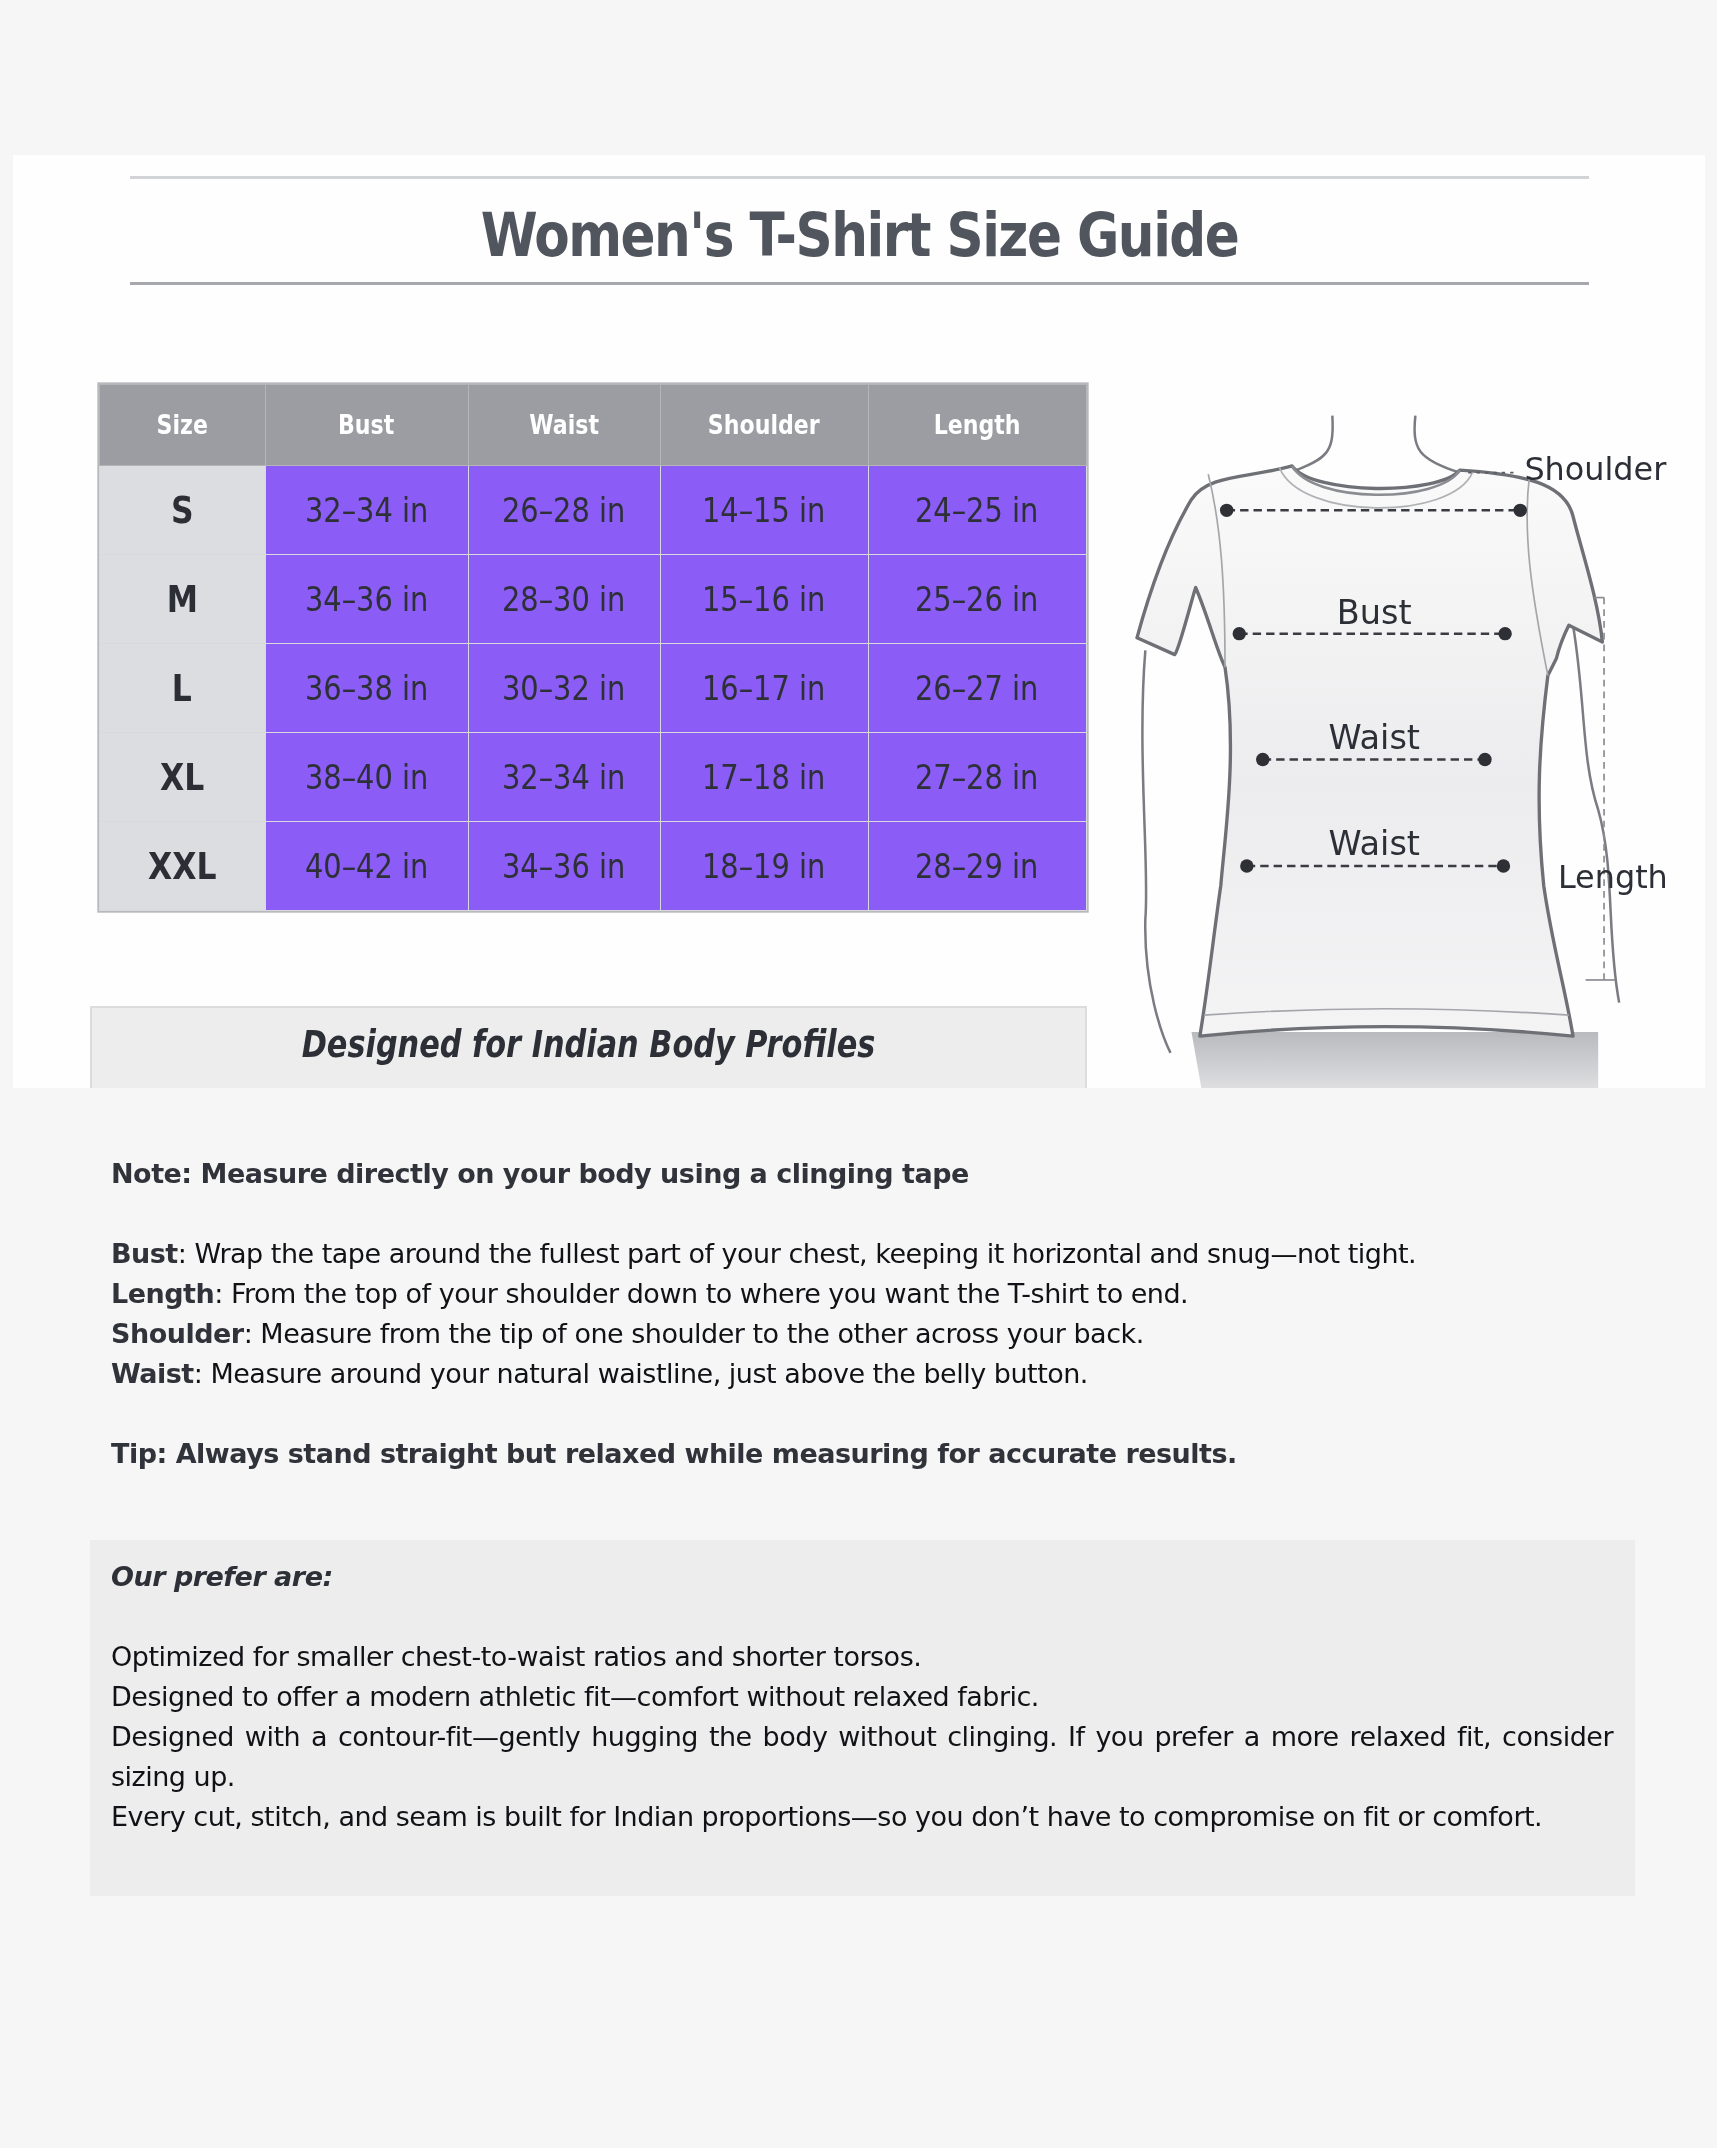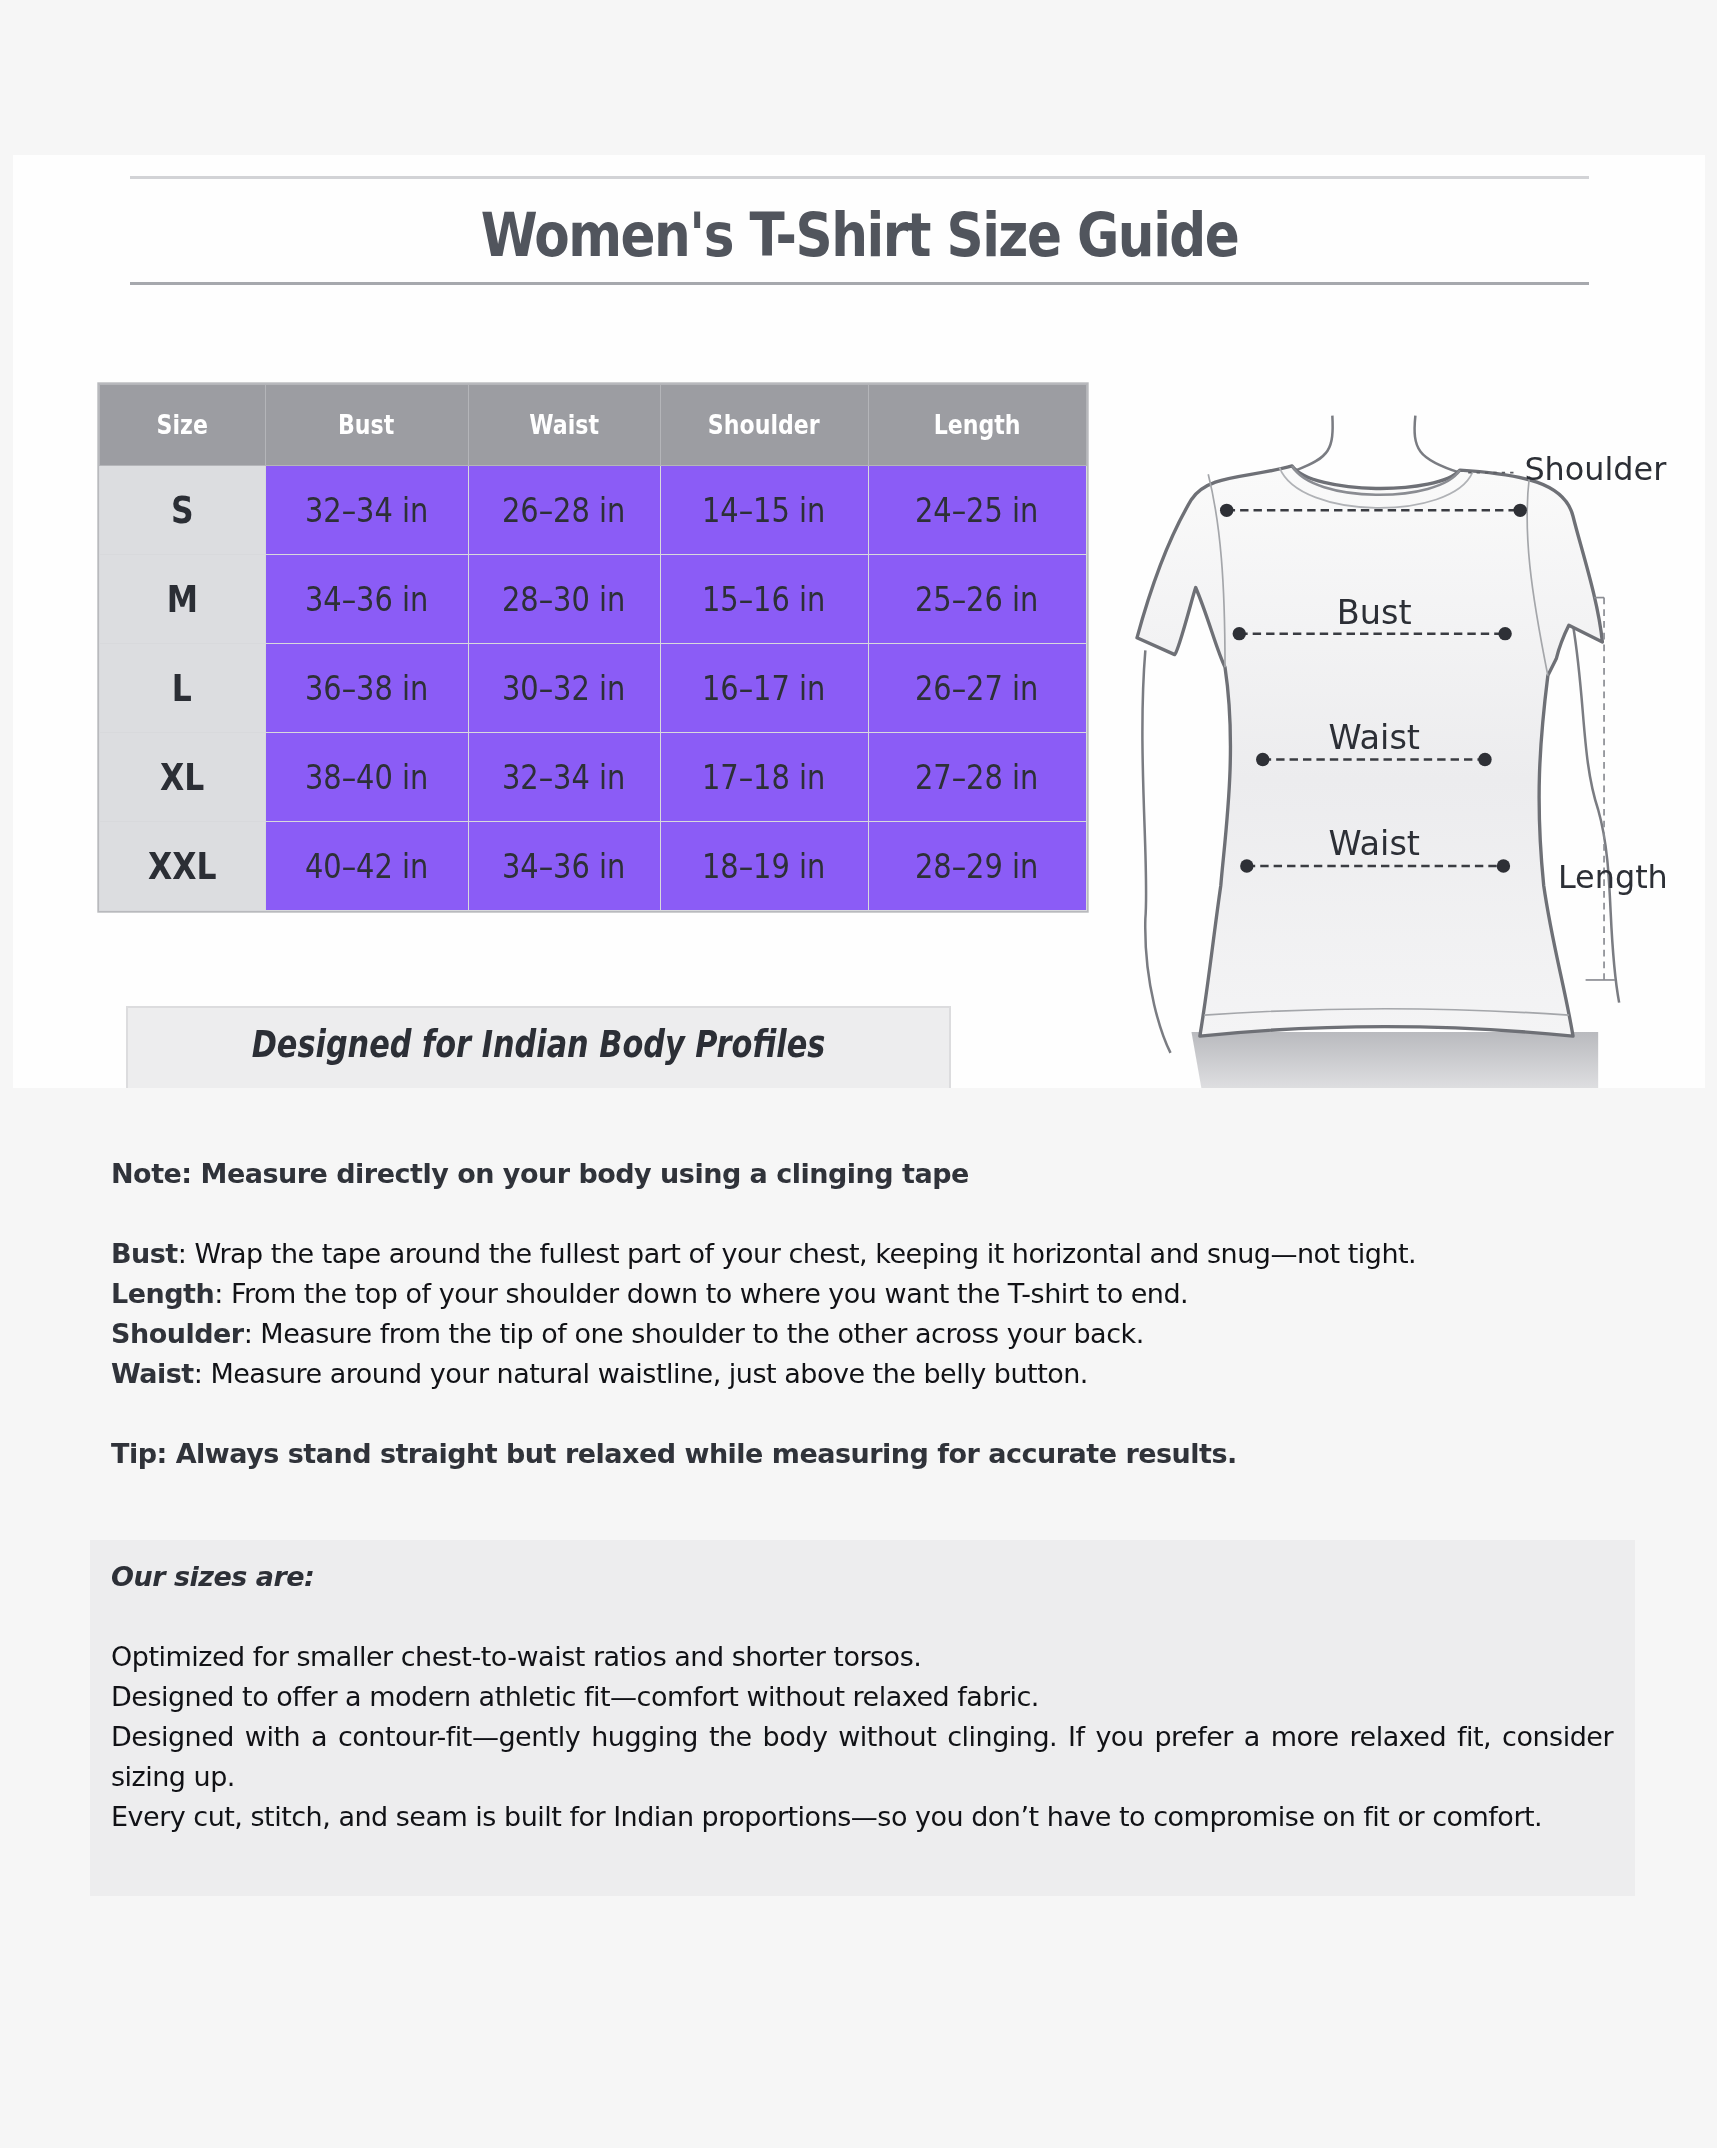--- a/index.html
+++ b/index.html
@@ -96,26 +96,25 @@
   .col-size { width: 165px; }
   .col-bust { width: 202px; }
   .col-waist { width: 191px; }
   .col-shoulder { width: 207px; }
   .col-length { width: 217px; }
 
   .banner {
     position: absolute;
     left: 77px;
     top: 851px;
-    width: 825px;
+    width: 997px;
     height: 109px;
     background: #ededee;
     border: 2.5px solid #dcdcde;
     box-sizing: border-box;
-    margin-left: 36px;
   }
   .banner-text {
     position: absolute;
     left: 0;
     right: 0;
     top: 15px;
     text-align: center;
     font-family: "DejaVu Sans", sans-serif;
     font-style: italic;
     font-weight: bold;
@@ -323,21 +322,21 @@
   <div class="line"><span class="bold">Bust</span><span>: Wrap the tape around the fullest part of your chest, keeping it horizontal and snug—not tight.</span></div>
   <div class="line"><span class="bold">Length</span><span>: From the top of your shoulder down to where you want the T-shirt to end.</span></div>
   <div class="line"><span class="bold">Shoulder</span><span>: Measure from the tip of one shoulder to the other across your back.</span></div>
   <div class="line"><span class="bold">Waist</span><span>: Measure around your natural waistline, just above the belly button.</span></div>
   <div class="gap"></div>
   <div class="line bold">Tip: Always stand straight but relaxed while measuring for accurate results.</div>
 </div>
 
 <div class="sizes-box">
   <div class="sizes-inner">
-    <div class="heading">Our sizes are:</div>
+    <div class="heading">Our prefer are:</div>
     <div class="gap"></div>
     <div>Optimized for smaller chest-to-waist ratios and shorter torsos.</div>
     <div>Designed to offer a modern athletic fit—comfort without relaxed fabric.</div>
     <div>Designed with a contour-fit—gently hugging the body without clinging. If you prefer a more relaxed fit, consider sizing up.</div>
     <div>Every cut, stitch, and seam is built for Indian proportions—so you don’t have to compromise on fit or comfort.</div>
   </div>
 </div>
 
 
 </body></html>

